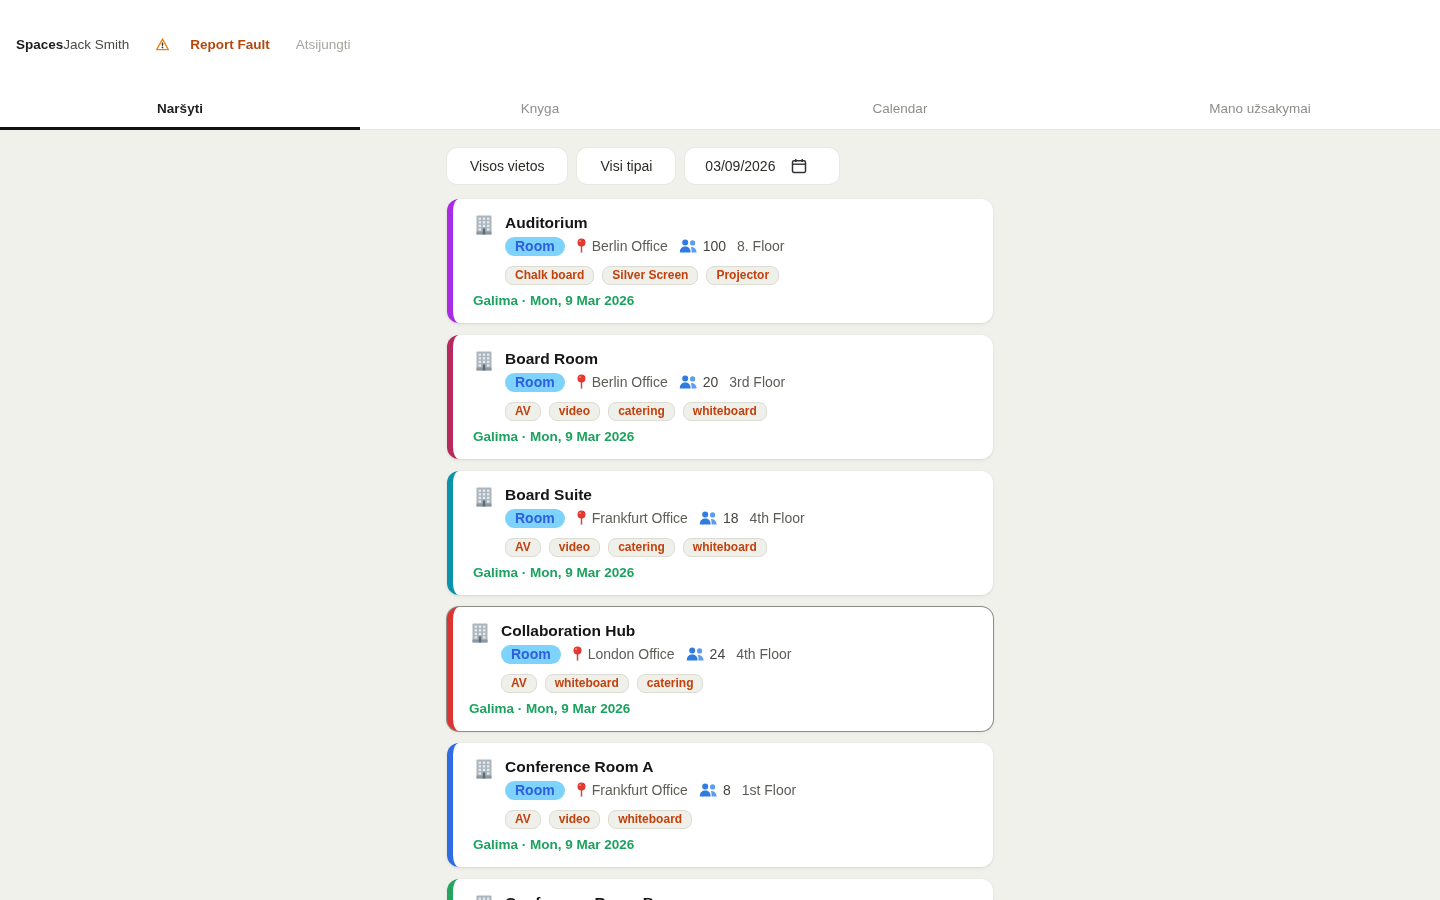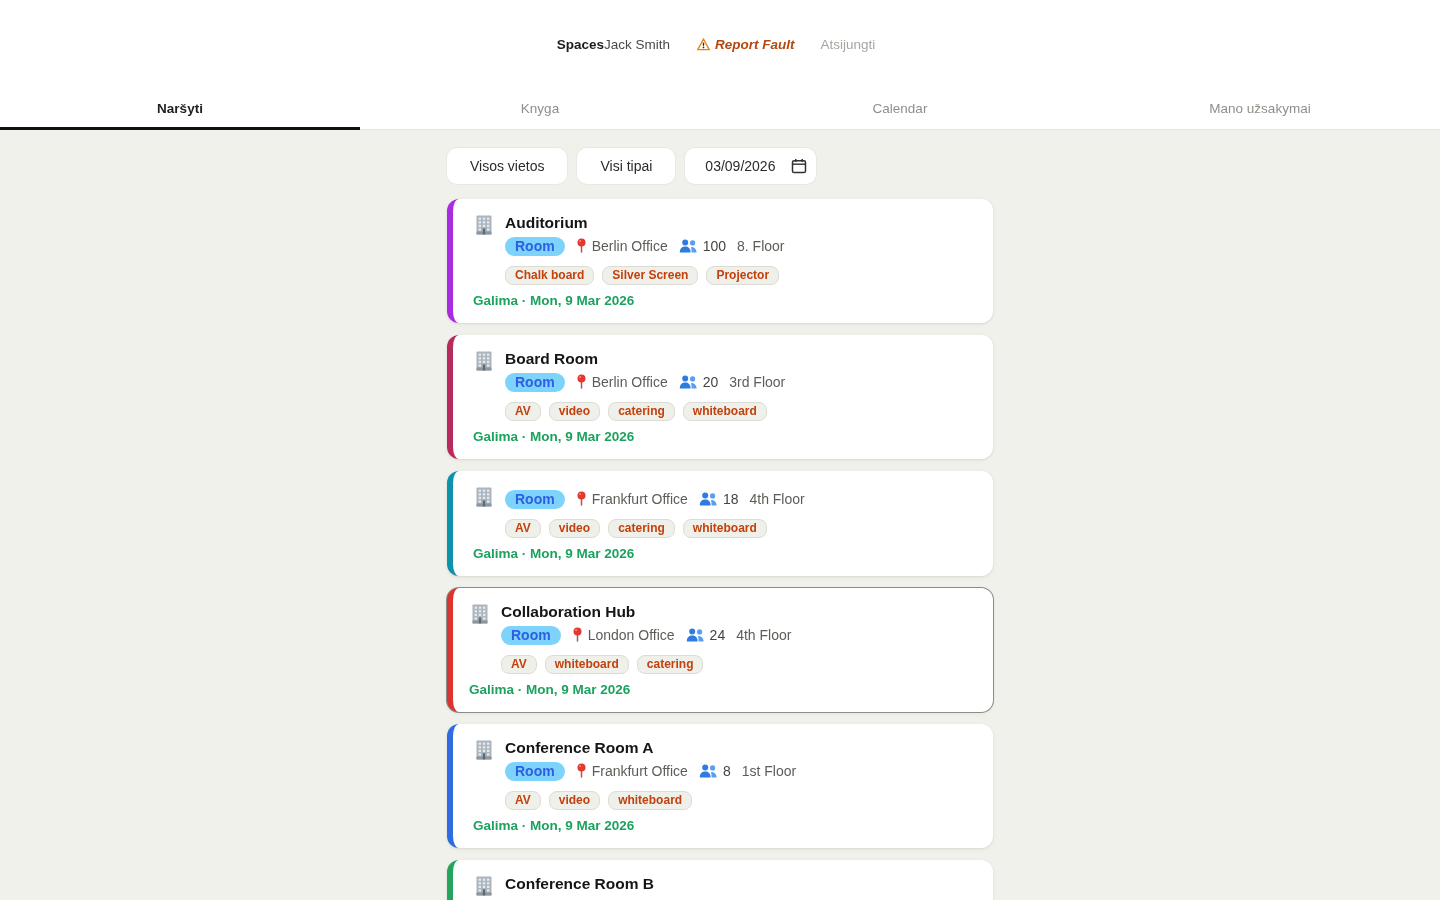--- a/index.html
+++ b/index.html
@@ -1,40 +1,40 @@
 <!DOCTYPE html>
 <html><head>
 <meta charset="utf-8">
 <style>
   * { margin:0; padding:0; box-sizing:border-box; }
   html,body { width:1440px; height:900px; overflow:hidden; background:#f1f1ec;
     font-family:"Liberation Sans", sans-serif; }
   
   .header { height:88px; background:#ffffff; display:flex; align-items:center;
-    justify-content:center; padding:0 24px 0 16px; }
+    justify-content:flex-start; padding:0 24px 0 16px; }
   .app-title { font-size:13.5px; font-weight:700; color:#1c1c1c; }
   .header-right { display:flex; align-items:center; gap:26px; font-size:13.5px; }
   .user-name { color:#4a4a45; }
-  .report-fault { display:flex; align-items:center; gap:4px; color:#b3490e;
-    font-weight:700; cursor:pointer;font-style:italic; }
+  .report-fault { display:flex; align-items:center; gap:20px; color:#b3490e;
+    font-weight:700; cursor:pointer; }
   .logout { color:#a6a6a0; cursor:pointer; }
   
   .tabbar { height:42px; background:#ffffff; display:flex; border-bottom:1px solid #e4e4df;text-align:right; }
   .tab { width:25%; display:flex; align-items:center; justify-content:center;
     font-size:13.5px; color:#8f8f8a; cursor:pointer; position:relative; }
   .tab.active { color:#1f1f1f; font-weight:700; }
   .tab.active::after { content:""; position:absolute; left:0; right:0; bottom:-1px;
     height:3px; background:#111111; }
   
   .content { width:546px; margin:0 auto; }
   .filters { display:flex; gap:10px; margin-top:18px; }
   .filter-pill { height:36px; background:#ffffff; border-radius:10px;
     display:flex; align-items:center; padding:0 23px; font-size:14px; color:#2b2b28;
     font-weight:500; cursor:pointer; box-shadow:0 0 0 1px rgba(0,0,0,0.03); }
-  .date-pill { gap:16px; padding:0 9px 0 20px; }
+  .date-pill { gap:16px; padding:0 32px 0 20px; }
   .date-pill svg { display:block; }
   
   .cards { margin-top:15px; display:flex; flex-direction:column; gap:12px; }
   .card { background:#ffffff; border-radius:12px; border-left:6px solid #888;
     padding:14px 20px; box-shadow:0 1px 2px rgba(0,0,0,0.07), 0 1px 5px rgba(0,0,0,0.05);
     cursor:pointer; }
   .card.selected { box-shadow:0 0 0 1px #8d8d86, 0 1px 4px rgba(0,0,0,0.08); }
   .head-row { display:flex; align-items:flex-start; gap:10px; }
   .building-icon { width:22px; height:22px; margin-top:1px; flex:0 0 auto; }
   .room-name { font-size:15.5px; font-weight:700; color:#151515; line-height:19px; }
@@ -232,20 +232,21 @@
             <rect x="5.6" y="10.8" width="2.4" height="2.2"></rect>
                 <rect x="9.8" y="10.8" width="2.4" height="2.2"></rect>
                 <rect x="14" y="10.8" width="2.4" height="2.2"></rect>
             <rect x="5.6" y="14.4" width="2.4" height="2.2"></rect>
                 <rect x="14" y="14.4" width="2.4" height="2.2"></rect>
           </g>
           <rect x="9.8" y="14.4" width="2.4" height="6" fill="#5f6b73"></rect>
         </svg>
       </span>
       <div class="head-col">
+        <div class="room-name">Board Suite</div>
         <div class="meta-row">
           <span class="badge">Room</span>
           <span class="meta-item">
             <span style="display:flex;">
               <svg width="11" height="16" viewBox="0 0 11 16">
                 <line x1="5.5" y1="7" x2="5.5" y2="14.6" stroke="#b2544c" stroke-width="1.5"></line>
                 <circle cx="5.5" cy="4.4" r="4" fill="#e3392e"></circle>
                 <circle cx="4.1" cy="3.1" r="1.1" fill="#f2837c"></circle>
               </svg>
             </span>

